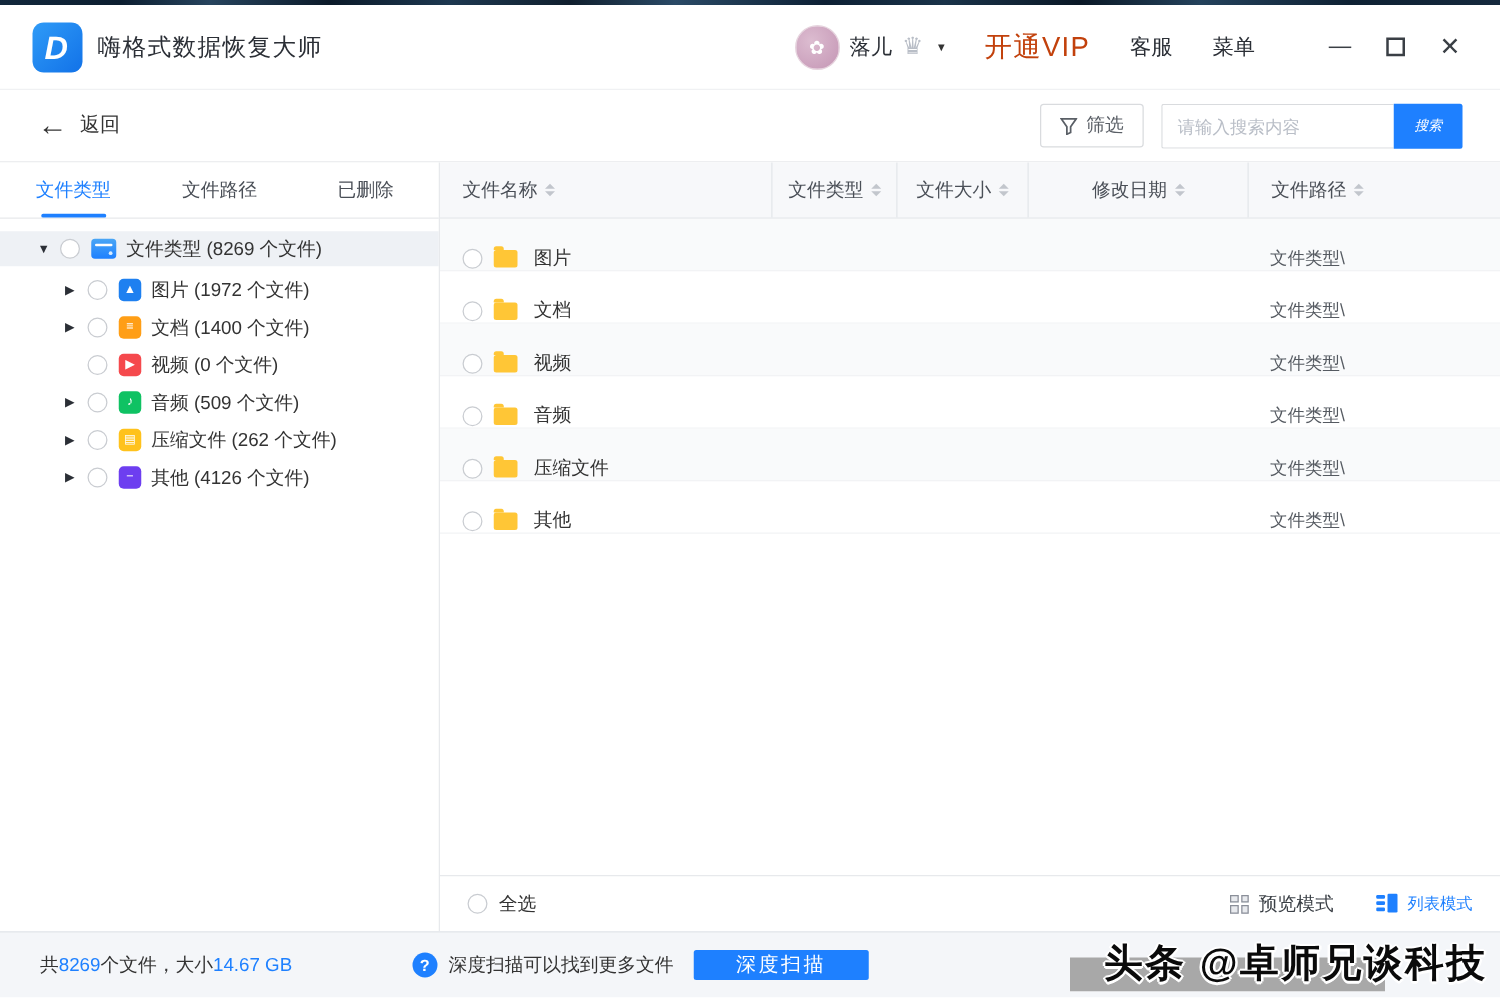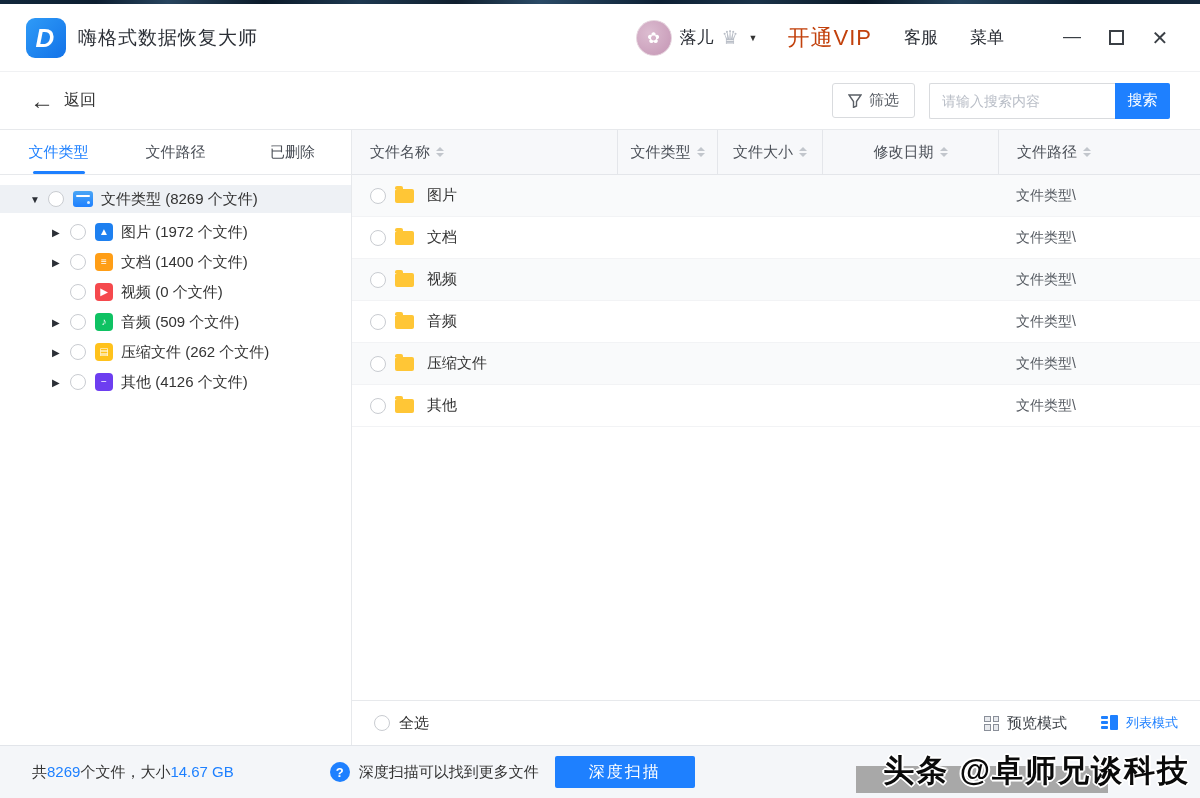--- a/index.html
+++ b/index.html
@@ -32,21 +32,21 @@
   .toolbar { height:58px; display:flex; align-items:center; padding:0 30px; background:#fff; border-bottom:1px solid #e7e9ec; }
   .back { display:flex; align-items:center; cursor:pointer; }
   .back-arrow { font-size:24px; color:#333; margin-right:10px; line-height:1; }
   .back-label { font-size:16px; color:#333; }
   .toolbar-right { margin-left:auto; display:flex; align-items:center; }
   .filter-btn { display:flex; align-items:center; border:1px solid #d9dbde; border-radius:3px; padding:7px 15px; color:#5a5f66; font-size:15px; cursor:pointer; background:#fff; }
   .funnel { width:14px; height:14px; margin-right:7px; }
   .search-group { display:flex; margin-left:14px; }
   .search-input { width:186px; height:36px; border:1px solid #d9dbde; border-right:none; border-radius:2px 0 0 2px; padding:0 12px; font-size:14px; color:#333; outline:none; font-family:inherit; }
   .search-input::placeholder { color:#b9bec7; }
-  .search-btn { width:55px; height:36px; background:#1e80ff; color:#fff; font-size:15px; border:none; border-radius:0 2px 2px 0; cursor:pointer; font-family:inherit; }
+  .search-btn { width:55px; height:36px; background:#1e80ff; color:#fff; font-size:11px; border:none; border-radius:0 2px 2px 0; cursor:pointer; font-family:inherit;font-style:italic; }
 
   
   .main { display:flex; height:615px; }
   .left-panel { width:352px; border-right:1px solid #e7e9ec; display:flex; flex-direction:column; background:#fff; }
   .tabs { height:45px; display:flex; border-bottom:1px solid #e7e9ec; }
   .tab { flex:1; display:flex; align-items:center; justify-content:center; font-size:15px; color:#4a4f57; cursor:pointer; position:relative; }
   .tab.active { color:#1e80ff; }
   .tab.active::after { content:""; position:absolute; bottom:0; left:50%; transform:translateX(-50%); width:52px; height:3px; background:#1e80ff; border-radius:2px; }
 
   .tree { padding-top:10px; }
@@ -68,21 +68,21 @@
   .th .sort { display:inline-flex; flex-direction:column; margin-left:6px; gap:2px; }
   .sort i { display:block; width:0; height:0; border-left:4px solid transparent; border-right:4px solid transparent; }
   .sort .up { border-bottom:4px solid #c2c6cc; }
   .sort .dn { border-top:4px solid #c2c6cc; }
   .th-name { width:265px; padding-left:18px; }
   .th-type { width:100px; justify-content:center; border-left:1px solid #e4e6ea; }
   .th-size { width:105px; justify-content:center; border-left:1px solid #e4e6ea; }
   .th-date { width:176px; justify-content:center; border-left:1px solid #e4e6ea; }
   .th-path { flex:1; padding-left:18px; border-left:1px solid #e4e6ea; }
 
-  .trow { height:42px; display:flex; align-items:center; border-bottom:1px solid #f2f3f5; cursor:pointer; }
+  .trow { height:42px; display:flex; align-items:flex-end; border-bottom:1px solid #f2f3f5; cursor:pointer; }
   .trow:nth-child(even) { background:#f9fafb; }
   .td-name { width:265px; display:flex; align-items:center; padding-left:18px; font-size:15px; color:#333; }
   .folder { width:19px; height:14px; background:#ffc636; border-radius:2px; position:relative; margin:0 2px 0 0; }
   .folder::before { content:""; position:absolute; top:-3px; left:0; width:8px; height:3px; background:#ffc636; border-radius:2px 2px 0 0; }
   .td-name .label { margin-left:11px; }
   .td-type { width:100px; } .td-size { width:105px; } .td-date { width:176px; }
   .td-path { flex:1; padding-left:18px; font-size:14px; color:#555a61; }
   .table-filler { flex:1; }
 
   .table-footer { height:45px; border-top:1px solid #e7e9ec; display:flex; align-items:center; padding:0 22px; background:#fff; }
@@ -98,21 +98,21 @@
   .list-icon .bars i { height:3px; background:#1e80ff; border-radius:1px; }
   .list-icon .block { position:absolute; right:0; top:0; width:8px; height:15px; background:#1e80ff; border-radius:1px; }
 
   
   .statusbar { position:absolute; left:0; bottom:0; width:100%; height:53px; background:#f4f6f9; border-top:1px solid #e2e5ea; display:flex; align-items:center; padding:0 32px; }
   .summary { font-size:15px; color:#333; }
   .summary .blue { color:#1e80ff; }
   .deepscan-group { display:flex; align-items:center; margin-left:96px; }
   .q-icon { width:20px; height:20px; border-radius:50%; background:#1e80ff; color:#fff; font-size:13px; font-weight:bold; display:flex; align-items:center; justify-content:center; }
   .deepscan-tip { font-size:15px; color:#333; margin-left:9px; }
-  .deepscan-btn { margin-left:16px; width:140px; height:32px; background:#1e80ff; color:#fff; font-size:16px; border:none; border-radius:2px; cursor:pointer; letter-spacing:2px; font-family:inherit; }
+  .deepscan-btn { margin-left:16px; width:140px; height:24px; background:#1e80ff; color:#fff; font-size:16px; border:none; border-radius:2px; cursor:pointer; letter-spacing:2px; font-family:inherit; }
 
   
   .wm-backdrop { position:absolute; right:92px; bottom:5px; width:252px; height:27px; background:#a8a8a8; z-index:5; }
   .watermark { position:absolute; right:10px; bottom:6px; z-index:6; font-size:31px; font-weight:bold; color:#0a0a0a; letter-spacing:2px;
     text-shadow:-2px 0 #fff,2px 0 #fff,0 -2px #fff,0 2px #fff,-1px -1px #fff,1px 1px #fff,-1px 1px #fff,1px -1px #fff; }
 </style>
 </head>
 <body>
 
 <div class="top-strip"></div>

